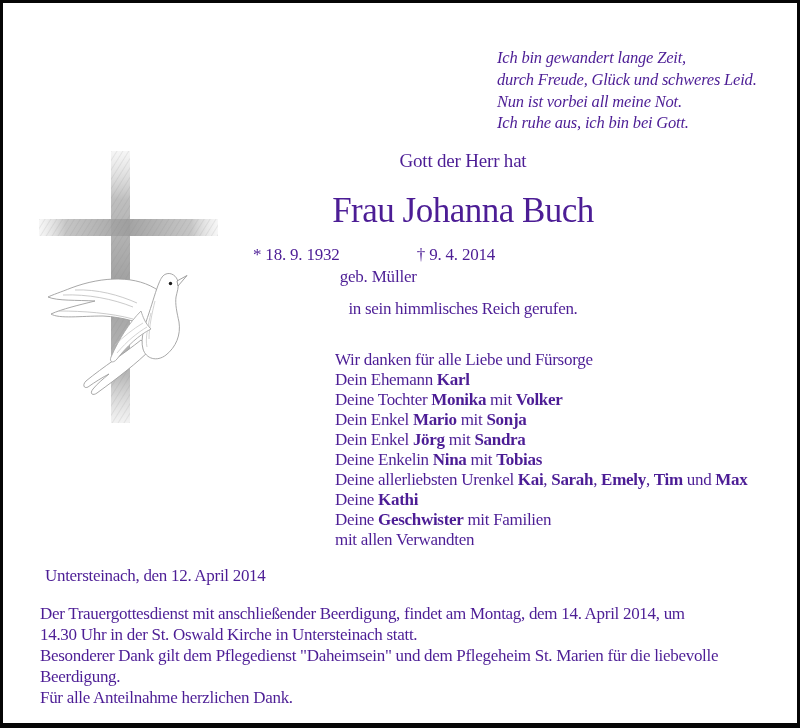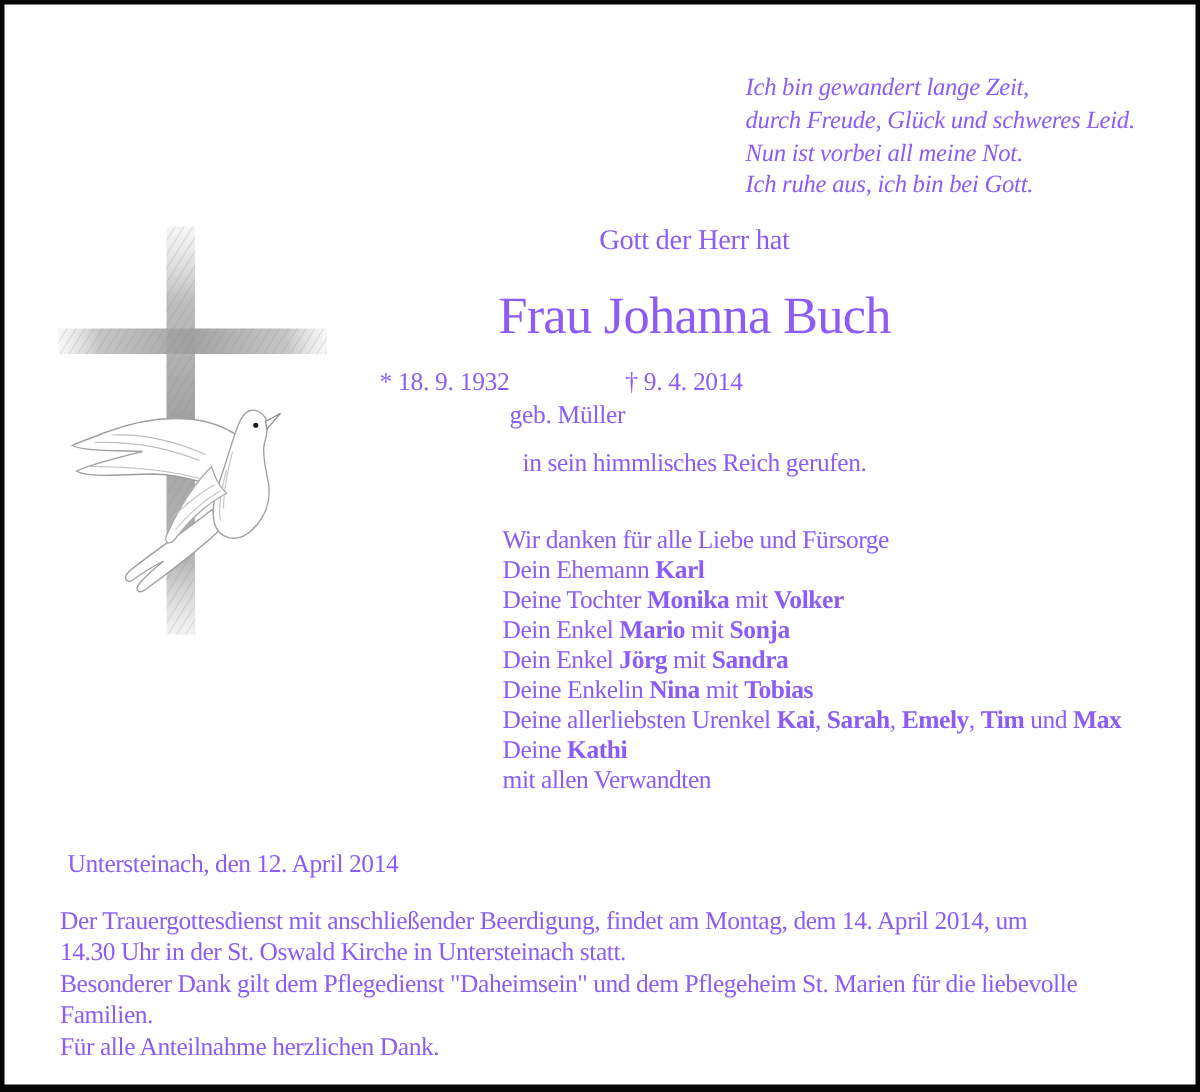--- a/index.html
+++ b/index.html
@@ -4,21 +4,21 @@
 <style>
   html, body { margin: 0; padding: 0; background: #ffffff; }
   .page {
     position: relative;
     width: 800px; height: 728px;
     box-sizing: border-box;
     background: #ffffff;
     border: 3px solid #060606;
     border-bottom-width: 5px;
     font-family: "Liberation Serif", "DejaVu Serif", serif;
-    color: #8b5cf6;
+    color: #4c1d95;
     overflow: hidden;
   }
   .abs { position: absolute; }
   .poem {
     left: 494px; top: 44px; width: 290px;
     font-style: italic;
     font-size: 16.5px; line-height: 21.8px;
     letter-spacing: -0.2px;
     white-space: nowrap;
   }
@@ -124,25 +124,26 @@
 
   <div class="abs family">
       <div><span>Wir danken für alle Liebe und Fürsorge</span></div>
       <div><span>Dein Ehemann </span><span class="bold">Karl</span></div>
       <div><span>Deine Tochter </span><span class="bold">Monika</span><span> mit </span><span class="bold">Volker</span></div>
       <div><span>Dein Enkel </span><span class="bold">Mario</span><span> mit </span><span class="bold">Sonja</span></div>
       <div><span>Dein Enkel </span><span class="bold">Jörg</span><span> mit </span><span class="bold">Sandra</span></div>
       <div><span>Deine Enkelin </span><span class="bold">Nina</span><span> mit </span><span class="bold">Tobias</span></div>
       <div><span>Deine allerliebsten Urenkel </span><span class="bold">Kai</span><span>, </span><span class="bold">Sarah</span><span>, </span><span class="bold">Emely</span><span>, </span><span class="bold">Tim</span><span> und </span><span class="bold">Max</span></div>
       <div><span>Deine </span><span class="bold">Kathi</span></div>
+      <div><span>Deine </span><span class="bold">Geschwister</span><span> mit Familien</span></div>
       <div><span>mit allen Verwandten</span></div>
     </div>
 
   <div class="abs place-date">Untersteinach, den 12. April 2014</div>
   <div class="abs details">
       <div>Der Trauergottesdienst mit anschließender Beerdigung, findet am Montag, dem 14. April 2014, um</div>
       <div>14.30 Uhr in der St. Oswald Kirche in Untersteinach statt.</div>
       <div>Besonderer Dank gilt dem Pflegedienst "Daheimsein" und dem Pflegeheim St. Marien für die liebevolle</div>
-      <div>Familien.</div>
+      <div>Beerdigung.</div>
       <div>Für alle Anteilnahme herzlichen Dank.</div>
     </div>
 
 </div>
 
 </body></html>

